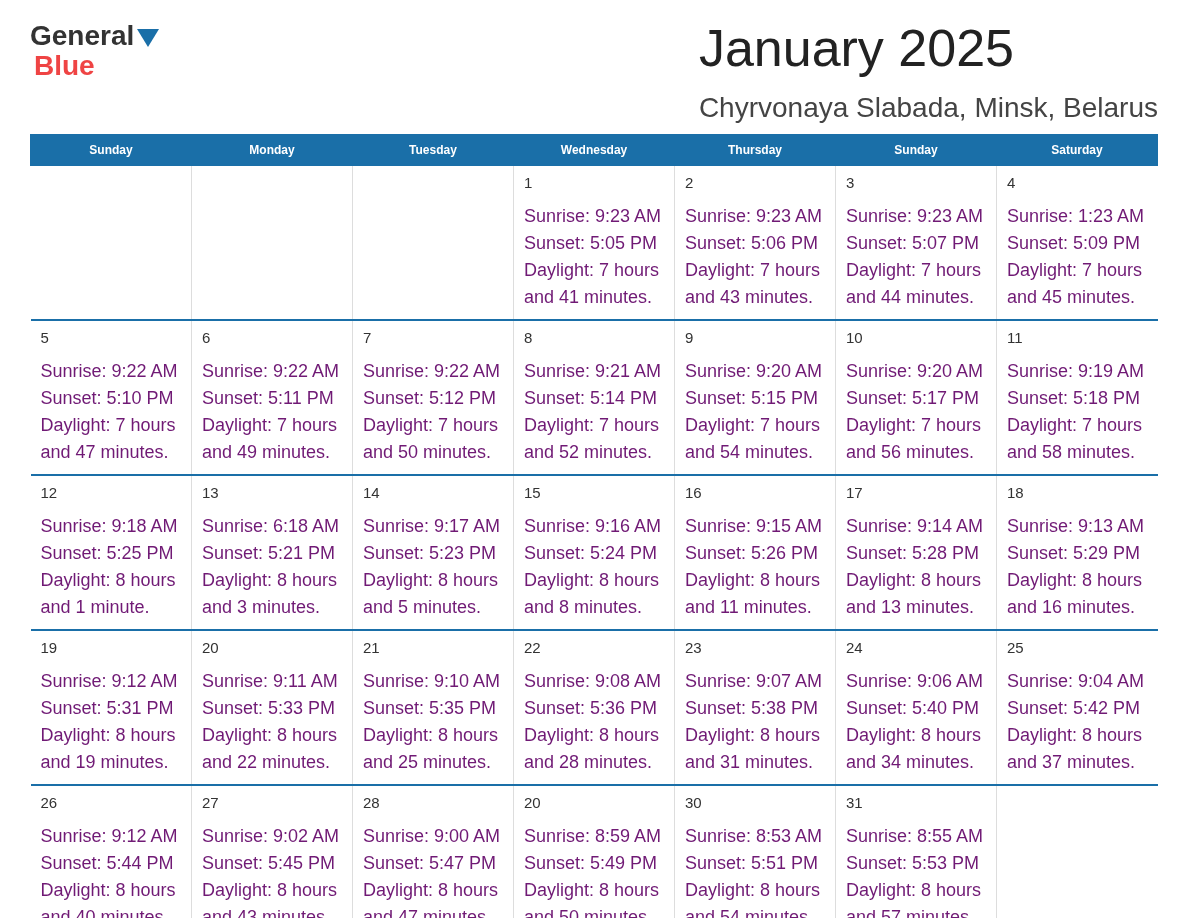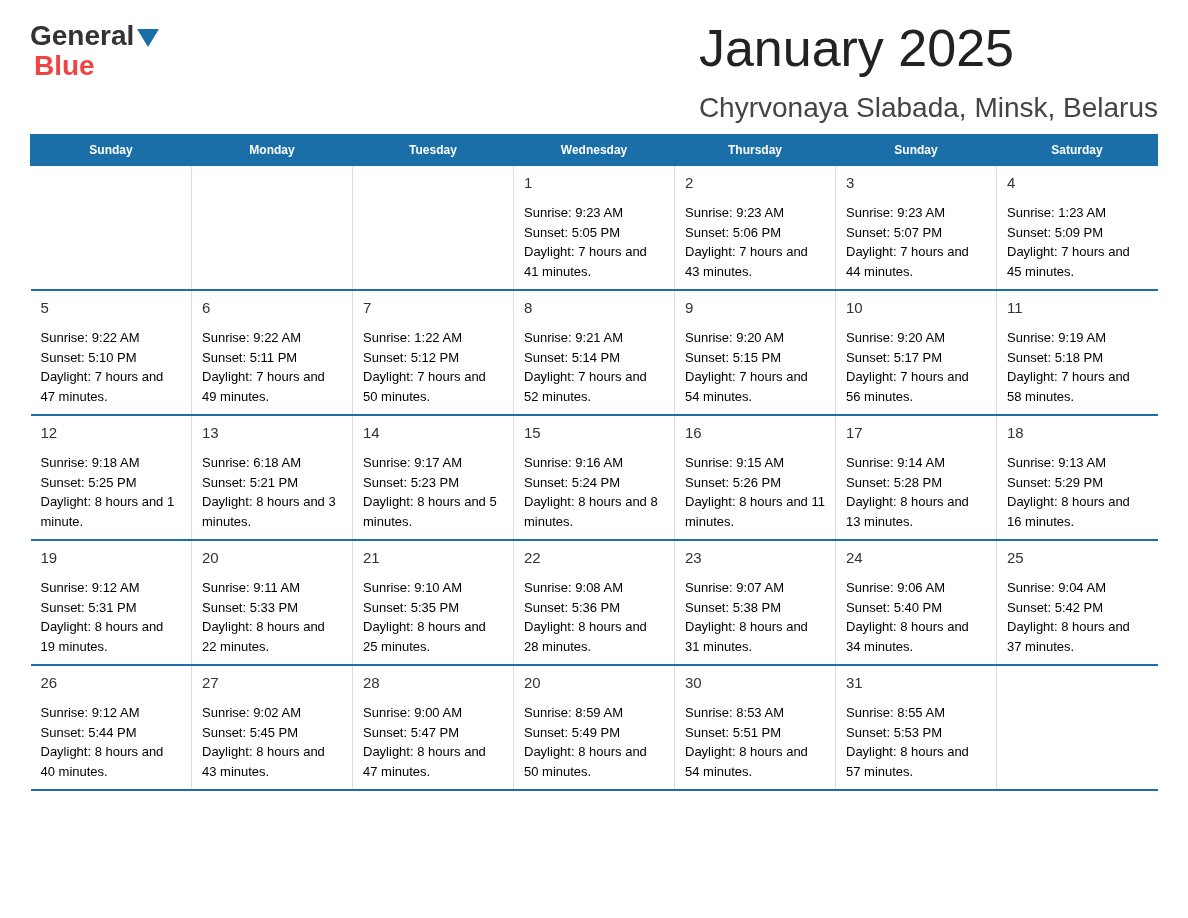--- a/index.html
+++ b/index.html
@@ -75,23 +75,23 @@
     .calendar tbody td:last-child {
       border-right: none;
     }
     .day-number {
       font-size: 15px;
       font-weight: normal;
       display: block;
       margin-bottom: 4px;
     }
     .day-info {
-      font-size: 13px;
+      font-size: 18px;
       line-height: 1.5;
-      color: #000000;
+      color: #701a75;
       margin-top: 12px;
     }
     .empty-cell {
       background: #fff;
     }
     .logo-wrapper {
       display: flex;
       flex-direction: column;
     }
     .logo-line1 {
@@ -174,21 +174,21 @@
         </td>
         <td>
           <span class="day-number">6</span>
           <div class="day-info">Sunrise: 9:22 AM
 Sunset: 5:11 PM
 Daylight: 7 hours
 and 49 minutes.</div>
         </td>
         <td>
           <span class="day-number">7</span>
-          <div class="day-info">Sunrise: 1:22 AM
+          <div class="day-info">Sunrise: 9:22 AM
 Sunset: 5:12 PM
 Daylight: 7 hours
 and 50 minutes.</div>
         </td>
         <td>
           <span class="day-number">8</span>
           <div class="day-info">Sunrise: 9:21 AM
 Sunset: 5:14 PM
 Daylight: 7 hours
 and 52 minutes.</div>

